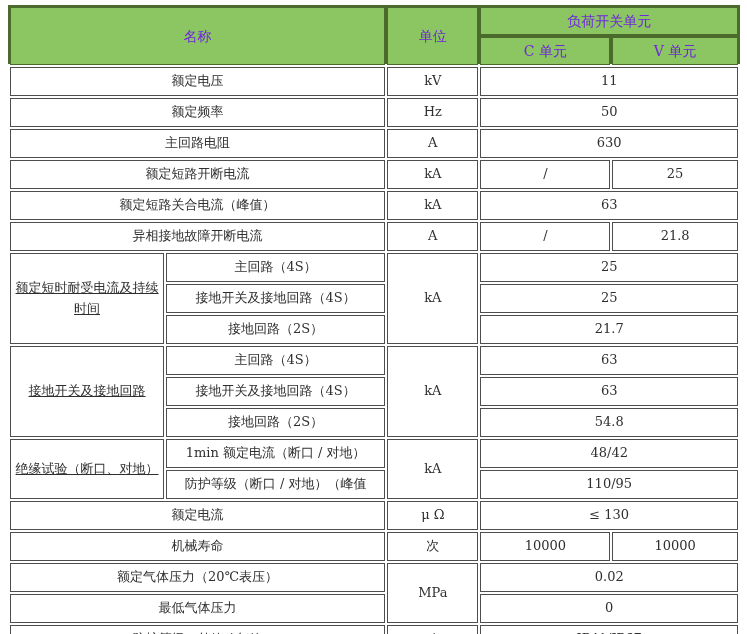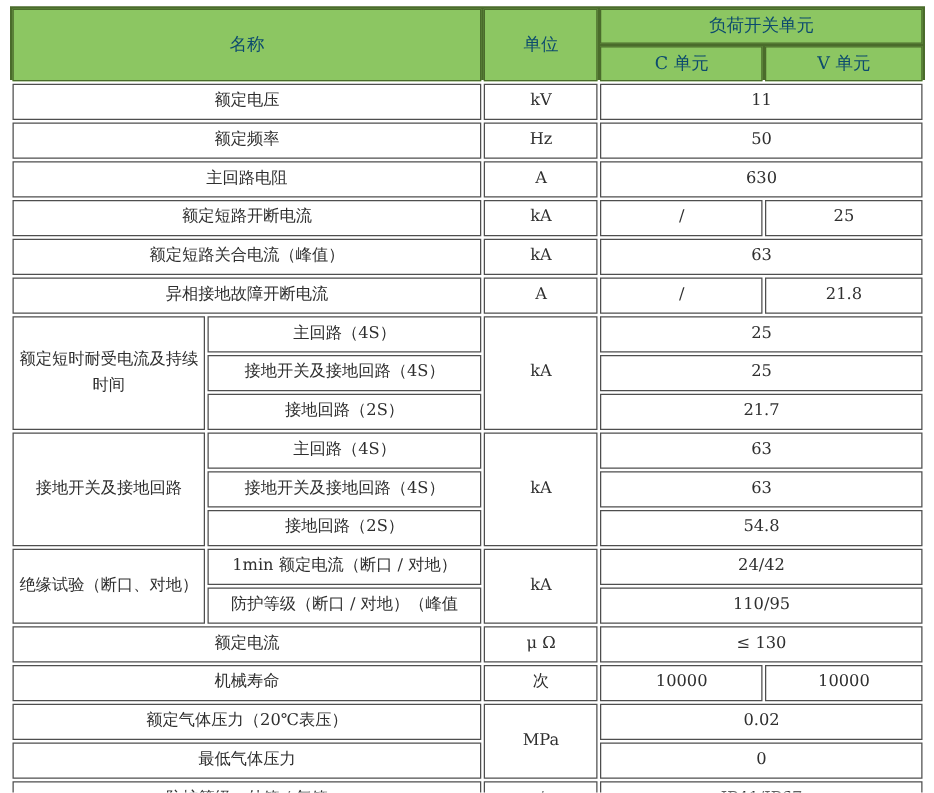--- a/index.html
+++ b/index.html
@@ -36,26 +36,27 @@
     text-align: center;
     vertical-align: middle;
     font-size: 13px;
     line-height: 1.45;
     height: 29px;
     padding: 1px 4px;
   }
   thead td {
     background: #8cc662;
     border: 1px solid #4a6b2b;
-    color: #0c4a6e;
+    color: #6d28d9;
     font-size: 14px;
     height: 28px;
   }
   td.group-label {
     line-height: 1.6;
+    text-decoration: underline;
   }
 </style>
 </head>
 <body>
 
 <div class="wrap">
   <table class="spec">
     <colgroup>
       <col class="c-group">
         <col class="c-sub">
@@ -135,21 +136,21 @@
       </tr>
       <tr>
         <td>接地回路（2S）</td>
         <td colspan="2">54.8</td>
       </tr>
 
       <tr>
         <td rowspan="2" class="group-label">绝缘试验（断口、对地）</td>
         <td>1min 额定电流（断口 / 对地）</td>
         <td rowspan="2">kA</td>
-        <td colspan="2">24/42</td>
+        <td colspan="2">48/42</td>
       </tr>
       <tr>
         <td>防护等级（断口 / 对地）（峰值</td>
         <td colspan="2">110/95</td>
       </tr>
 
       <tr>
         <td colspan="2">额定电流</td>
         <td>μ Ω</td>
         <td colspan="2">≤ 130</td>

